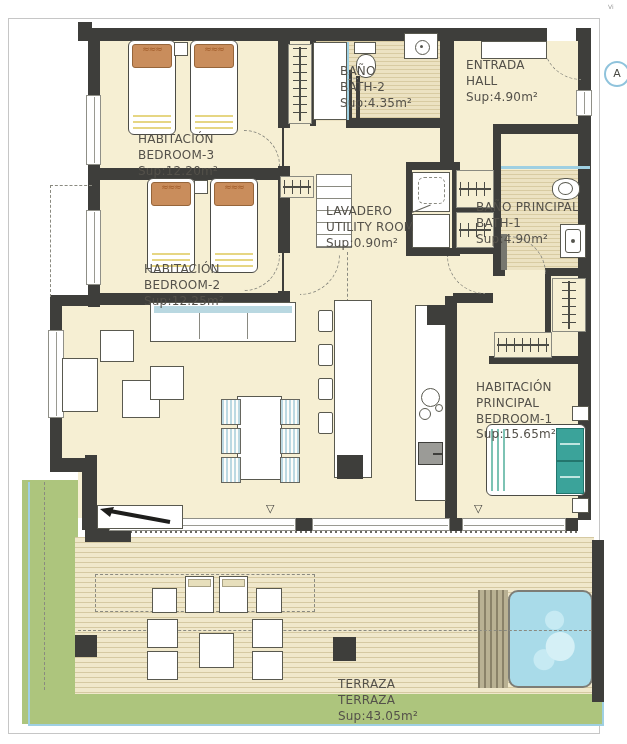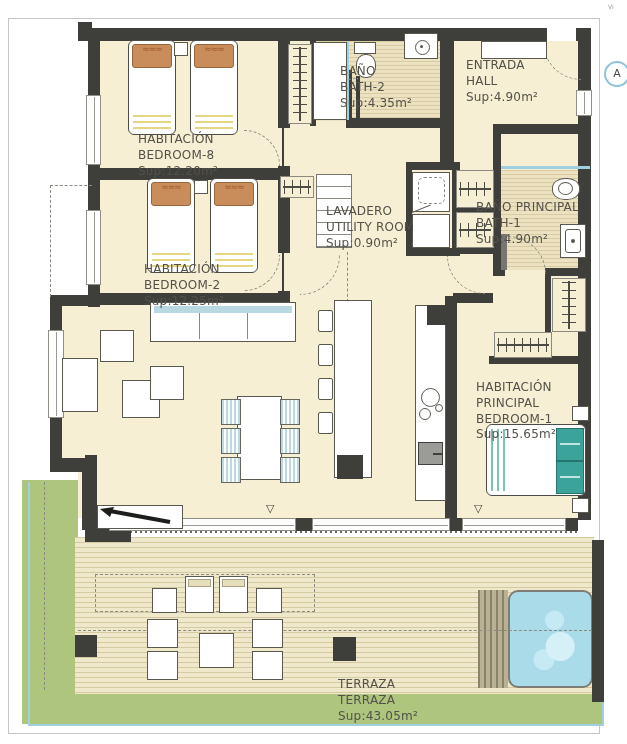--- a/index.html
+++ b/index.html
@@ -270,21 +270,21 @@
   <div class="furn" style="left:147px;top:651px;width:31px;height:29px;"></div>
   <div class="furn" style="left:252px;top:619px;width:31px;height:29px;"></div>
   <div class="furn" style="left:252px;top:651px;width:31px;height:29px;"></div>
   <div class="furn" style="left:199px;top:633px;width:35px;height:35px;"></div>
 
   <div class="tri" style="left:266px;top:503px;">▽</div>
   <div class="tri" style="left:474px;top:503px;">▽</div>
 
   <div class="rlabel" style="left:138px;top:132px;">
     <span>HABITACIÓN</span>
-    <span>BEDROOM-8</span>
+    <span>BEDROOM-3</span>
     <span>Sup:12.20m²</span>
   </div>
   <div class="rlabel" style="left:144px;top:262px;">
     <span>HABITACIÓN</span>
     <span>BEDROOM-2</span>
     <span>Sup:12.25m²</span>
   </div>
   <div class="rlabel" style="left:340px;top:64px;">
     <span>BAÑO</span>
     <span>BATH-2</span>

